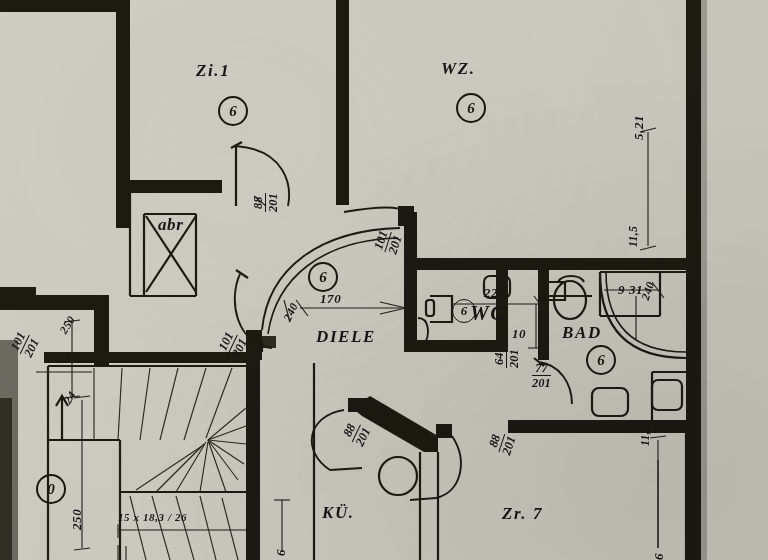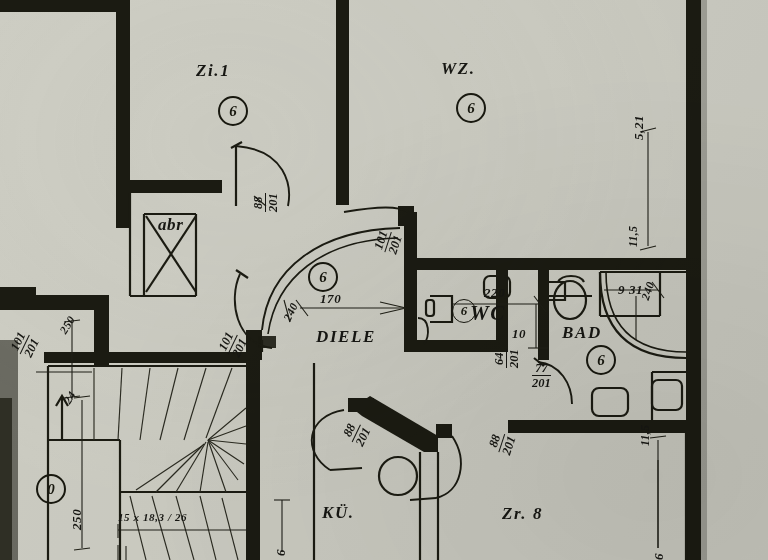--- a/index.html
+++ b/index.html
@@ -350,21 +350,21 @@
   <div class="circ" style="left:308px; top:262px;">6</div>
 
   <div class="lbl room-name" style="left:470px; top:303px; font-size:21px;">WC</div>
   <div class="circ small" style="left:452px; top:299px;">6</div>
 
   <div class="lbl room-name" style="left:562px; top:324px;text-align:right;">BAD</div>
   <div class="circ" style="left:586px; top:345px;">6</div>
 
   <div class="lbl room-name" style="left:322px; top:504px;text-align:center;">KÜ.</div>
 
-  <div class="lbl room-name" style="left:502px; top:505px;">Zr. 8</div>
+  <div class="lbl room-name" style="left:502px; top:505px;">Zr. 7</div>
 
   <div class="lbl dim" style="left:158px; top:216px; font-size:17px;">abr</div>
 
   <div class="circ" style="left:36px; top:474px;">0</div>
 
   <div class="lbl dim" style="left:118px; top:512px; font-size:11px;">15 x 18,3 / 26</div>
 
   <div class="frac rot90" style="left:252px; top:212px;">
     <span class="num">88</span>
     <span class="den">201</span>

